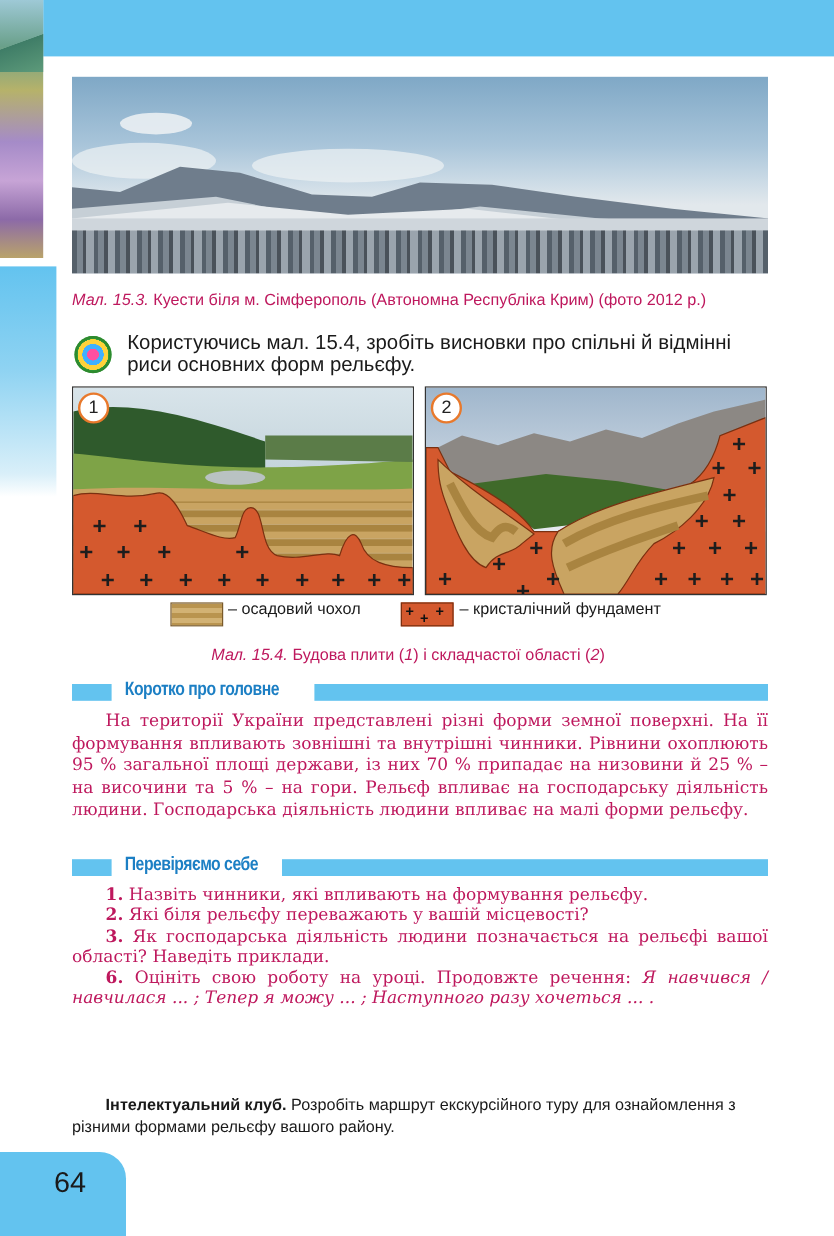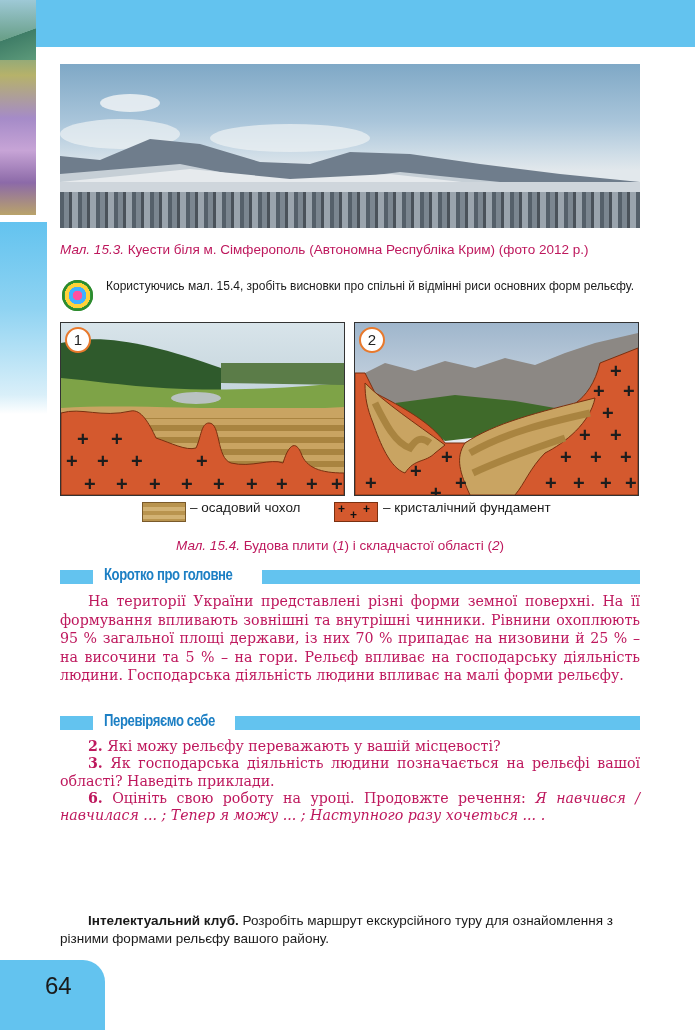--- a/index.html
+++ b/index.html
@@ -21,21 +21,21 @@
   .town { position: absolute; left: 0; bottom: 0; width: 580px; height: 36px;
     background: repeating-linear-gradient(90deg, #55606a 0 4px, #7b8690 4px 9px, #4a525a 9px 12px, #9aa4ad 12px 18px); }
   .snowline { position: absolute; left: 0; bottom: 36px; width: 580px; height: 10px; background: #cfd6dc; }
 
   .caption { position: absolute; font-size: 13.5px; color: #be185d; white-space: nowrap; }
   .caption i { font-style: italic; }
 
   .task-icon { position: absolute; left: 62px; top: 280px; width: 31px; height: 31px; border-radius: 50%;
     background: radial-gradient(circle at 50% 50%, #ff4fa0 0 22%, #3fb0ff 23% 40%, #ffd23a 41% 58%, #2e9c3a 59% 100%);
     box-shadow: inset 0 0 0 2px #2e8a2e; }
-  .task-text { position: absolute; left: 106px; top: 277px; width: 540px; font-size: 12px; line-height: 18px; }
+  .task-text { position: absolute; left: 106px; top: 277px; width: 540px; font-size: 17px; line-height: 18px; }
 
   .diagram { position: absolute; top: 322px; height: 172px; border: 1.5px solid #333; overflow: hidden; }
   .d1 { left: 60px; width: 283px; }
   .d2 { left: 354px; width: 283px; }
   .badge { position: absolute; left: 4px; top: 4px; width: 22px; height: 22px; border-radius: 50%; background: #fff;
     border: 2px solid #e8792c; font-size: 15px; line-height: 22px; text-align: center; color: #222; z-index: 5; }
   .plus { position: absolute; font-size: 20px; font-weight: bold; color: #1d1d1d; line-height: 1; z-index: 4; }
 
   .legend { position: absolute; top: 500px; font-size: 13.5px; white-space: nowrap; }
   .swatch-sed { position: absolute; left: 142px; top: 502px; width: 42px; height: 18px; border: 1px solid #7a5a2a;
@@ -175,21 +175,22 @@
 <div class="sec-bar" style="left:60px;top:570px;width:33px;"></div>
 <div class="sec-title" style="left:104px;top:566px;">Коротко про головне</div>
 <div class="sec-bar" style="left:262px;top:570px;width:378px;"></div>
 <div class="serif-block indent" style="left:60px;top:592px;width:580px;">На території України представлені різні форми земної поверхні. На її формування впливають зовнішні та внутрішні чинники. Рівнини охоплюють 95 % загальної площі держави, із них 70 % припадає на низовини й 25 % – на височини та 5 % – на гори.  Рельєф впливає на господарську діяльність людини. Господарська діяльність людини впливає на малі форми рельєфу.</div>
 
 <div class="sec-bar" style="left:60px;top:716px;width:33px;"></div>
 <div class="sec-title" style="left:104px;top:712px;">Перевіряємо себе</div>
 <div class="sec-bar" style="left:235px;top:716px;width:405px;"></div>
 
 <div class="serif-block" style="left:60px;top:738px;width:580px;line-height:17.3px;">
-  <p class="q indent"><b>2.</b><span> Які можу рельєфу переважають у вашій місцевості?</span></p>
+  <p class="q indent"><b>1.</b><span> Назвіть чинники, які впливають на формування рельєфу.</span></p>
+  <p class="q indent"><b>2.</b><span> Які біля рельєфу переважають у вашій місцевості?</span></p>
   <p class="q indent"><b>3.</b><span> Як господарська діяльність людини позначається на рельєфі вашої області? Наведіть приклади.</span></p>
   <p class="q indent"><b>6.</b><span> Оцініть свою роботу на уроці. Продовжте речення: </span><span class="it">Я навчився / навчилася ... ; Тепер я можу ... ; Наступного разу хочеться ... .</span></p>
 </div>
 
 <div class="club">
   <b>Інтелектуальний клуб.</b><span> Розробіть маршрут екскурсійного туру для ознайомлення з різними формами рельєфу вашого району.</span>
 </div>
 
 <div class="page-tab"></div>
 <div class="page-num">64</div>

